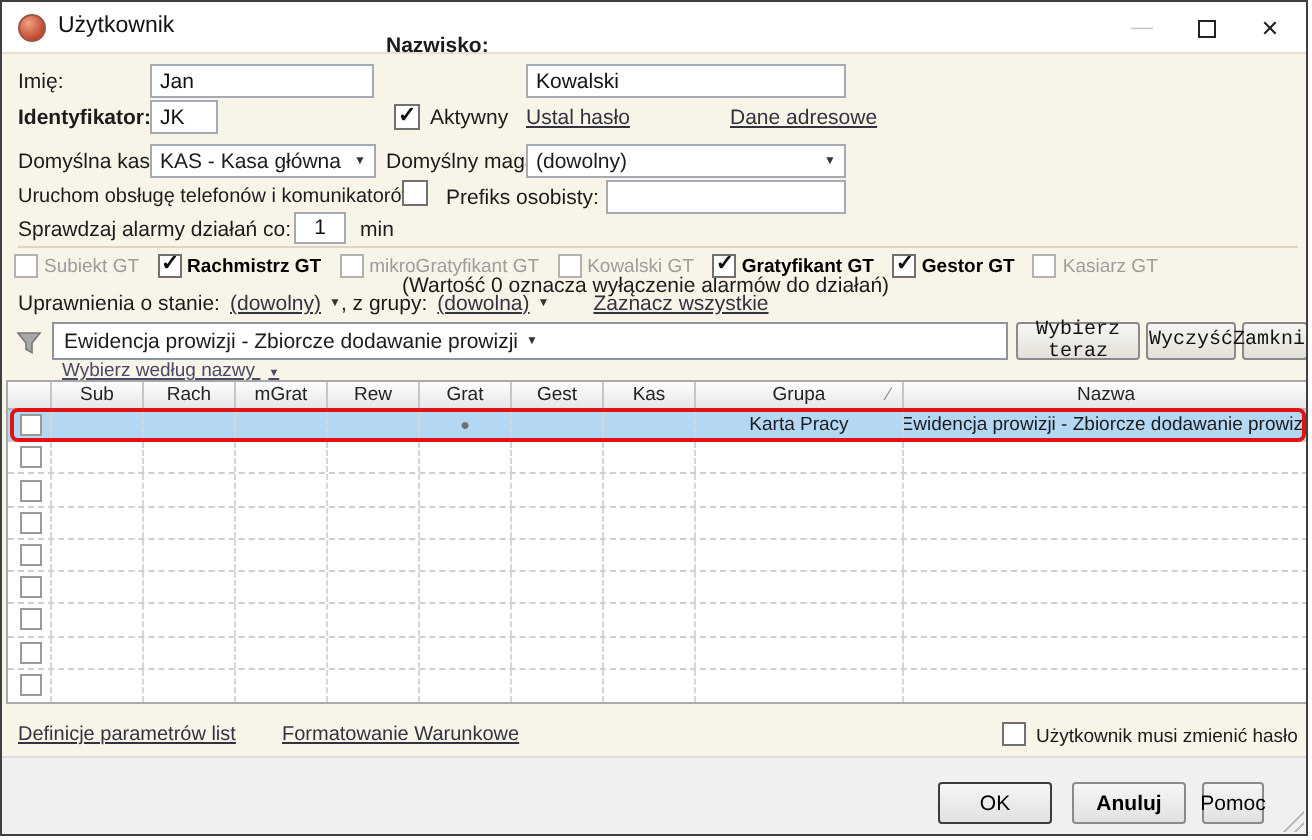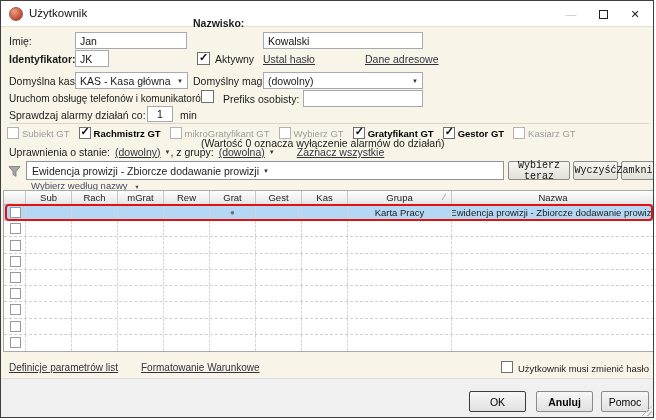--- a/index.html
+++ b/index.html
@@ -136,21 +136,21 @@
     <span class="prod on">
         <span class="pcb checked"></span>
         <span class="pl">Rachmistrz GT</span>
       </span>
     <span class="prod off">
         <span class="pcb"></span>
         <span class="pl">mikroGratyfikant GT</span>
       </span>
     <span class="prod off">
         <span class="pcb"></span>
-        <span class="pl">Wybierz GT</span>
+        <span class="pl">Kowalski GT</span>
       </span>
     <span class="prod on">
         <span class="pcb checked"></span>
         <span class="pl">Gratyfikant GT</span>
       </span>
     <span class="prod on">
         <span class="pcb checked"></span>
         <span class="pl">Gestor GT</span>
       </span>
     <span class="prod off">
@@ -332,16 +332,16 @@
   </div>
 
   <a class="lnk" style="left:8px;top:361px;font-size:10px;">Definicje parametrów list</a>
   <a class="lnk" style="left:140px;top:361px;font-size:10px;">Formatowanie Warunkowe</a>
   <span class="cb small mustcb"></span>
   <span class="lbl" style="left:517px;top:362px;font-size:9.5px;">Użytkownik musi zmienić hasło</span>
 
   <div class="footer"></div>
   <button class="fbtn default" style="left:468px;width:57px;">OK</button>
   <button class="fbtn" style="left:535px;width:57px;font-weight:bold;">Anuluj</button>
-  <button class="fbtn" style="left:600px;width:48px;">Pomoc</button>
+  <button class="fbtn" style="left:600px;width:31px;">Pomoc</button>
   <span class="grip"></span>
 
 </div>
 
 </body></html>

